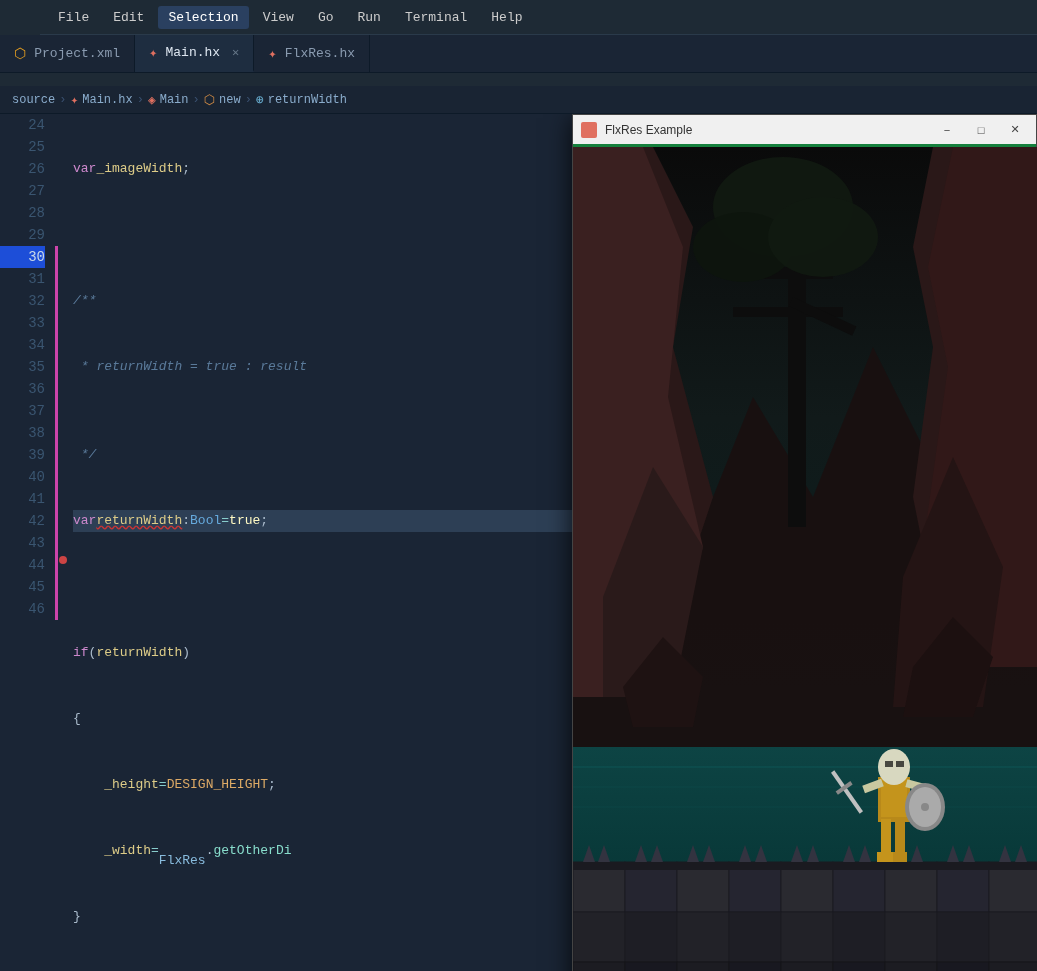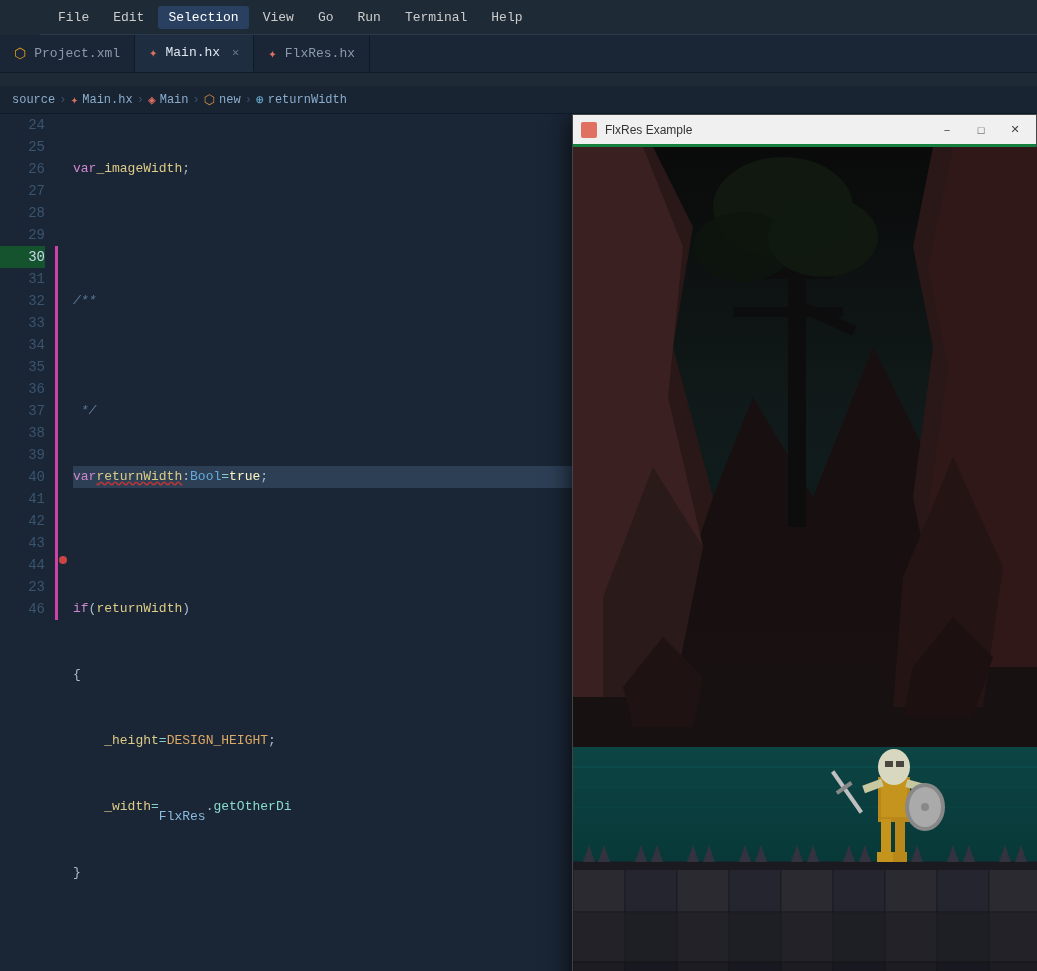--- a/index.html
+++ b/index.html
@@ -103,21 +103,21 @@
       user-select: none;
     }
     .line-numbers .ln {
       height: 22px;
       display: flex;
       align-items: center;
       justify-content: flex-end;
     }
     .line-numbers .ln.active-line {
       color: #c8d8e8;
-      background: #14532d;
+      background: #1d4ed8;
     }
 
     
     .code-area {
       flex: 1;
       background: #1a2535;
       overflow: hidden;
       position: relative;
     }
 
@@ -285,38 +285,39 @@
     <div class="ln">35</div>
     <div class="ln">36</div>
     <div class="ln">37</div>
     <div class="ln">38</div>
     <div class="ln">39</div>
     <div class="ln">40</div>
     <div class="ln">41</div>
     <div class="ln">42</div>
     <div class="ln">43</div>
     <div class="ln">44</div>
-    <div class="ln">23</div>
+    <div class="ln">45</div>
     <div class="ln">46</div>
   </div>
 
   <div class="code-area">
 
     <div class="left-pink-line" style="top:132px; height:374px;"></div>
 
     <div style="position:absolute; left:4px; top:calc(22px*20 + 2px); width:8px; height:8px; background:#cc4444; border-radius:50%;"></div>
 
     <div class="code-content">
 
 <div class="code-line"><span class="kw">var</span> <span class="ident-var">_imageWidth</span><span class="punct">;</span></div>
 
 <div class="code-line">&nbsp;</div>
 
 <div class="code-line"><span class="comment">/**</span></div>
 
+<div class="code-line"><span class="comment"> * returnWidth = true : result</span></div>
 
 
 <div class="code-line"><span class="comment"> */</span></div>
 
 <div class="code-line active"><span class="kw">var</span> <span class="ident-var" style="text-decoration:underline wavy #cc3333;">returnWidth</span><span class="punct">:</span><span class="kw-type">Bool</span> <span class="eq-op">=</span> <span class="bool-val">true</span><span class="punct">;</span></div>
 
 <div class="code-line">&nbsp;</div>
 
 <div class="code-line"><span class="kw-ctrl">if</span> <span class="punct">(</span><span class="ident-var">returnWidth</span><span class="punct">)</span></div>
 

